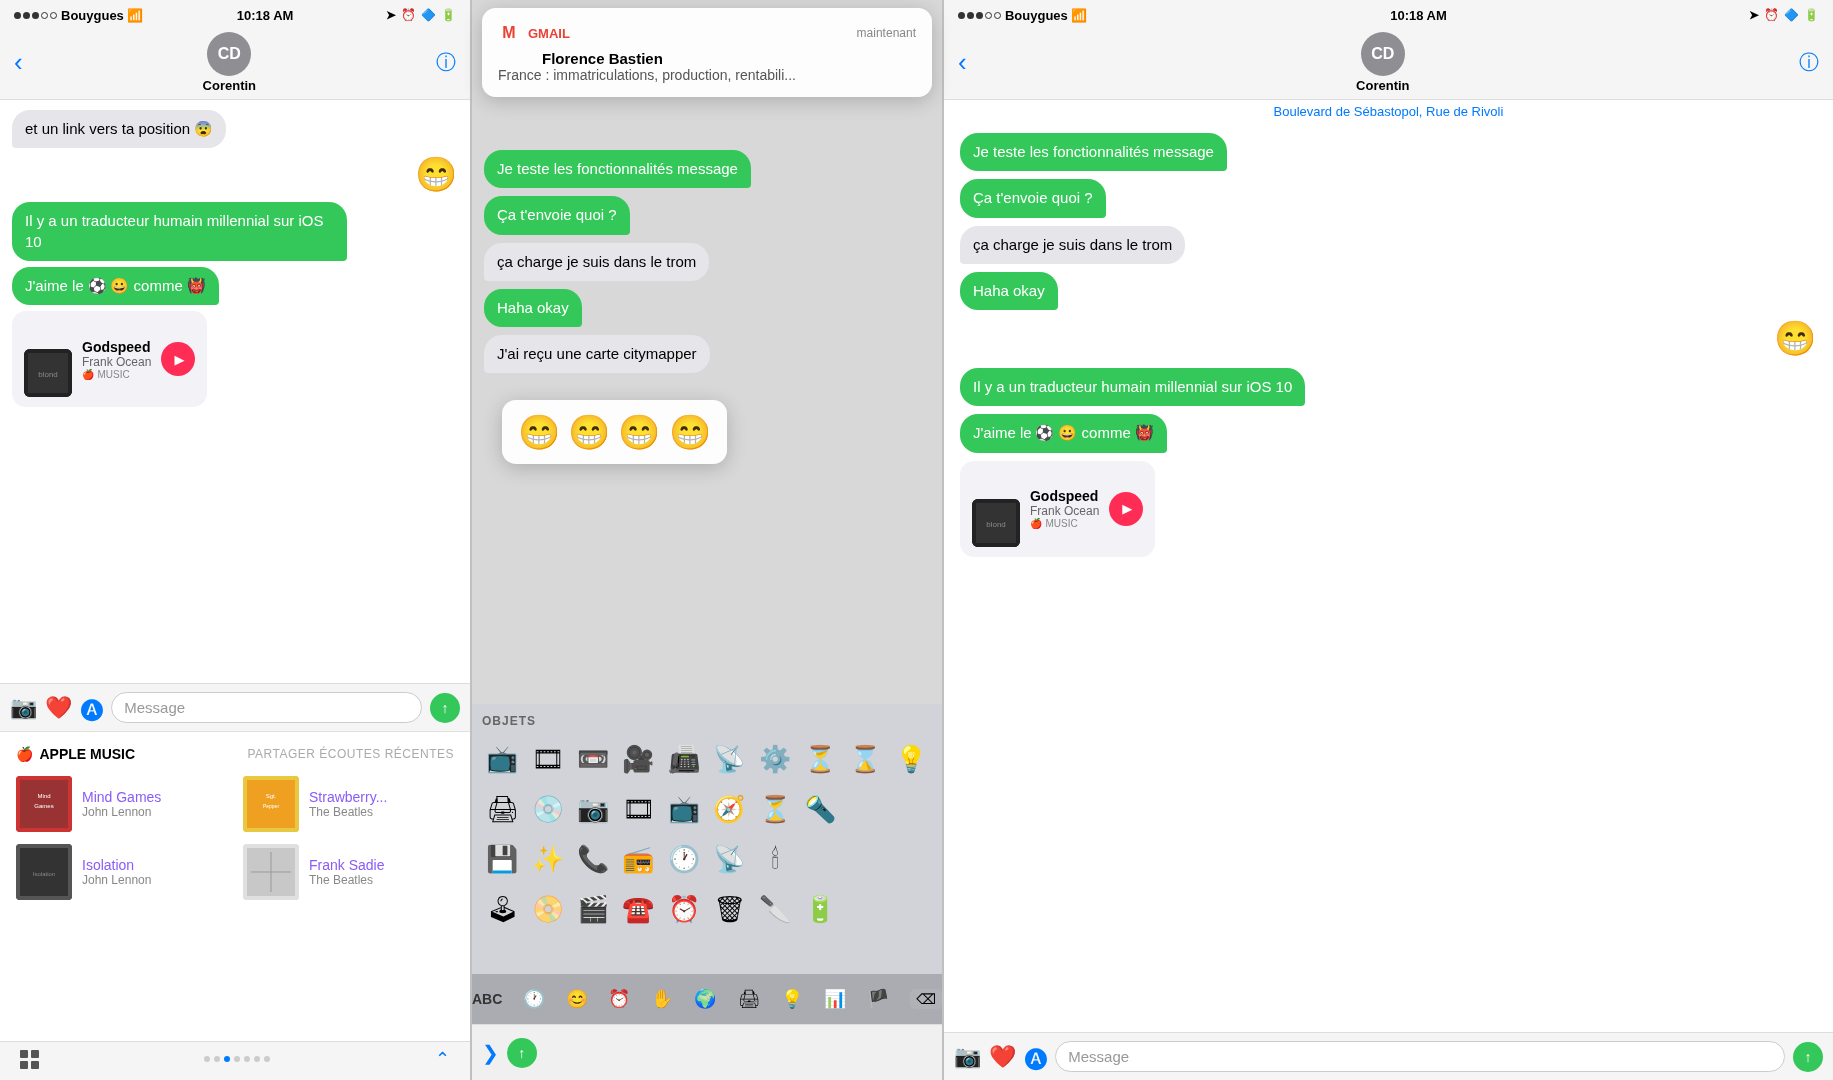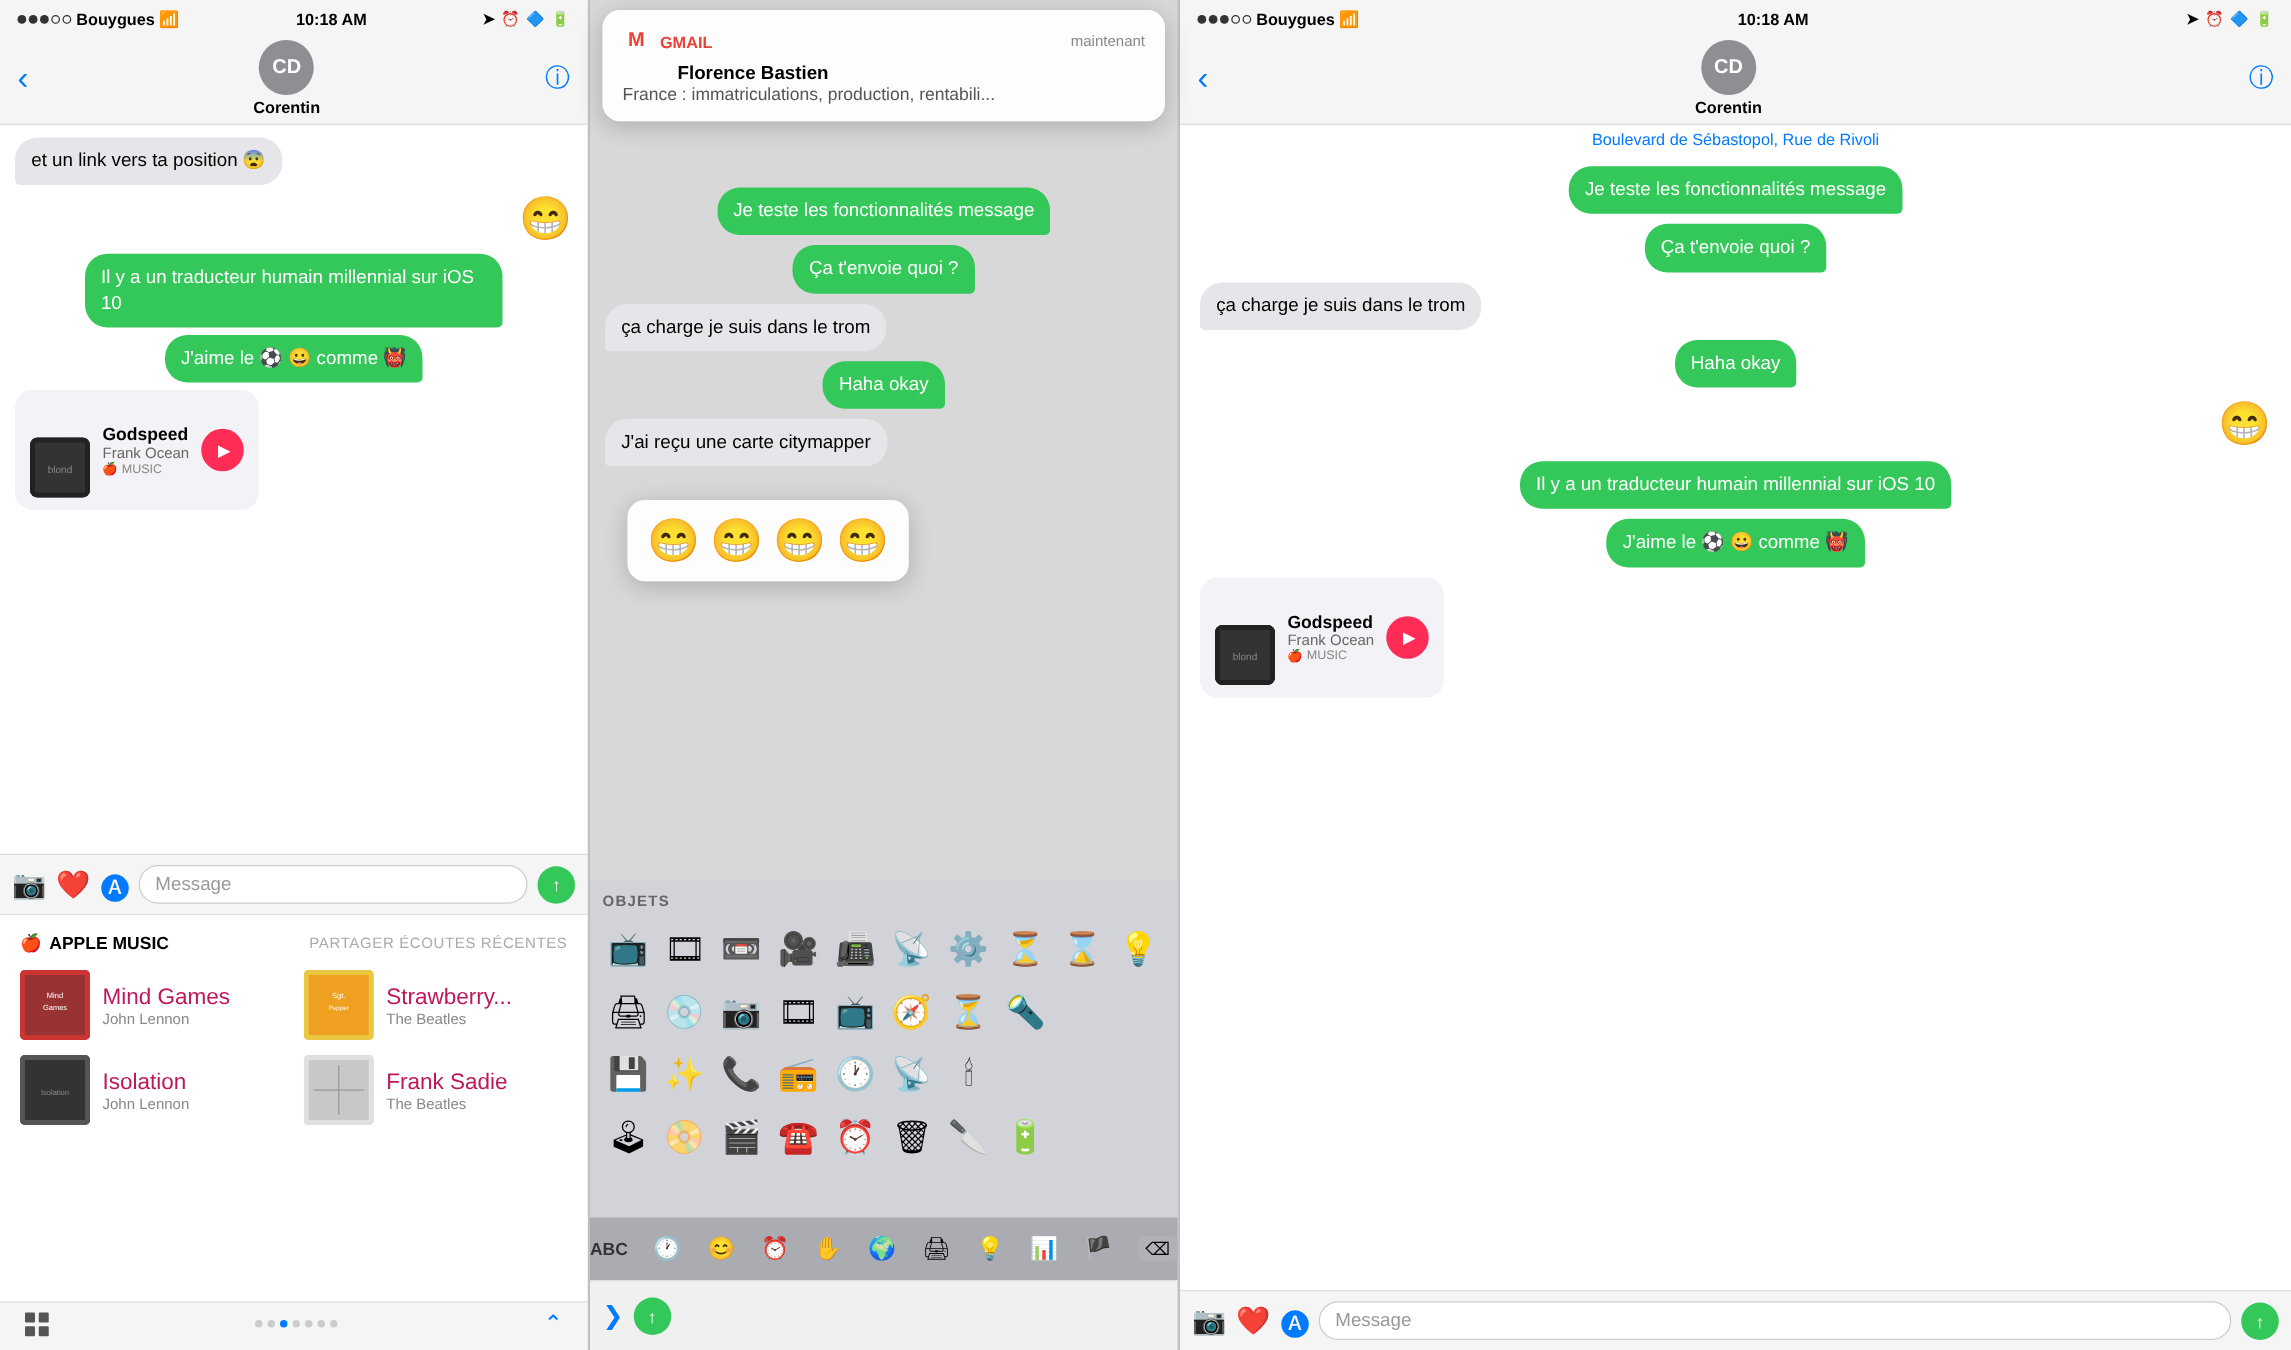--- a/index.html
+++ b/index.html
@@ -69,21 +69,21 @@
       overflow-y: auto;
       padding: 10px 12px;
       background: #fff;
       display: flex;
       flex-direction: column;
       gap: 6px;
     }
 
     
     .bubble-row { display: flex; }
-    .bubble-row.sent { justify-content: center; }
+    .bubble-row.sent { justify-content: flex-start; }
     .bubble-row.received { justify-content: flex-start; }
 
     .bubble {
       max-width: 75%;
       padding: 9px 13px;
       border-radius: 18px;
       font-size: 15px;
       line-height: 1.35;
     }
     .bubble.green {
@@ -213,21 +213,21 @@
       display: flex; align-items: center; justify-content: center;
       font-size: 8px; color: white; text-align: center;
     }
     .album-art-sadie {
       background: linear-gradient(135deg, #e0e0e0 20%, #c0c0c0 80%);
       width: 100%; height: 100%;
       display: flex; align-items: center; justify-content: center;
       font-size: 8px; color: #555; text-align: center;
     }
     .music-item-info { }
-    .music-item-title { font-size: 18px; font-weight: 500; color: #be185d; }
+    .music-item-title { font-size: 14px; font-weight: 500; color: #8b5cf6; }
     .music-item-artist { font-size: 12px; color: #888; }
 
     
     .bottom-bar {
       display: flex;
       align-items: center;
       justify-content: space-between;
       padding: 6px 20px 10px;
       background: #f5f5f5;
       border-top: 1px solid #ddd;

